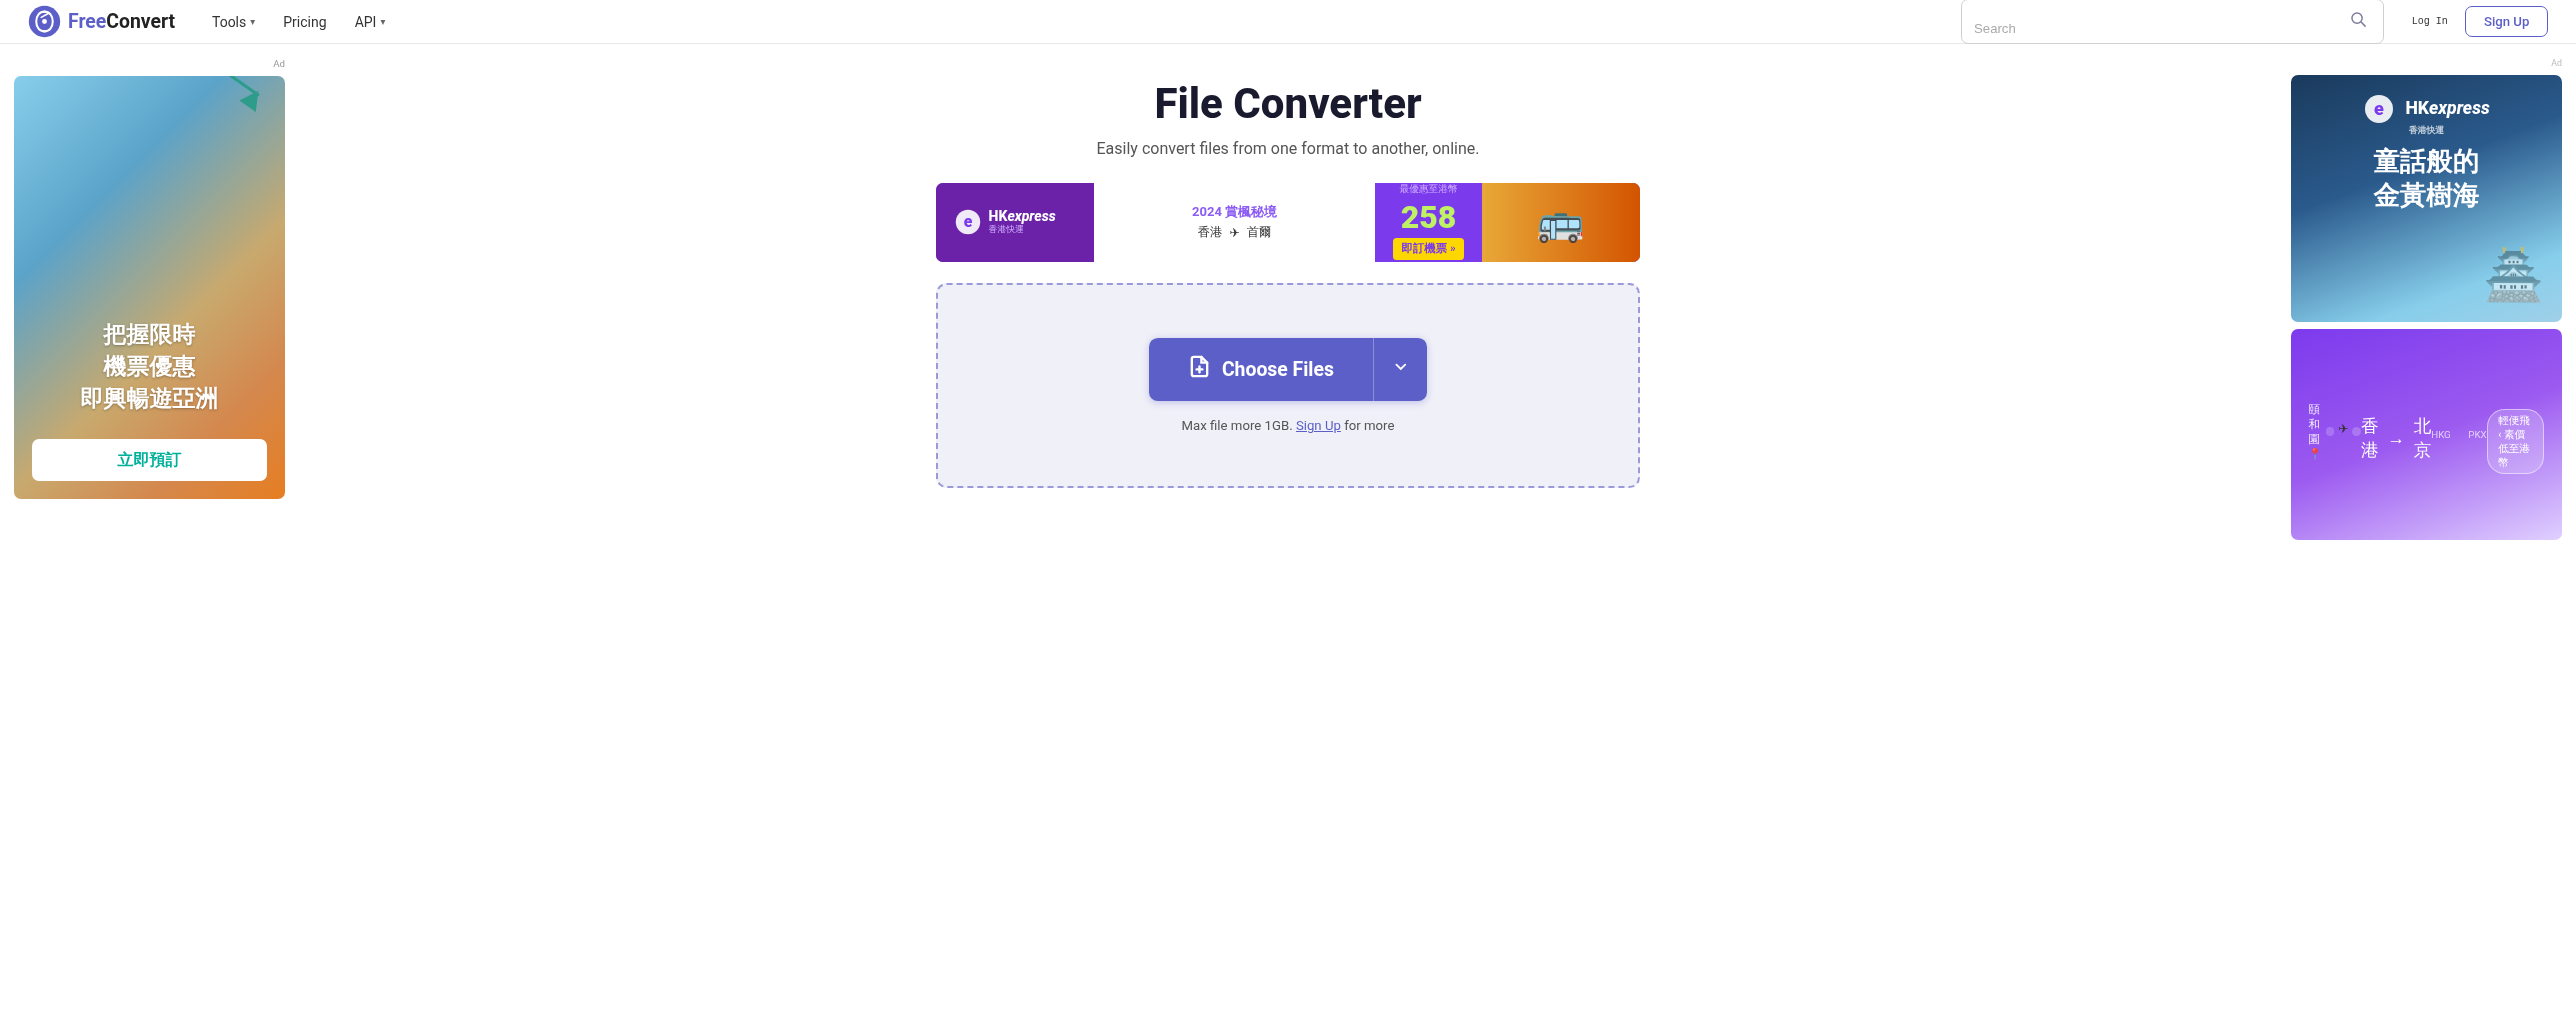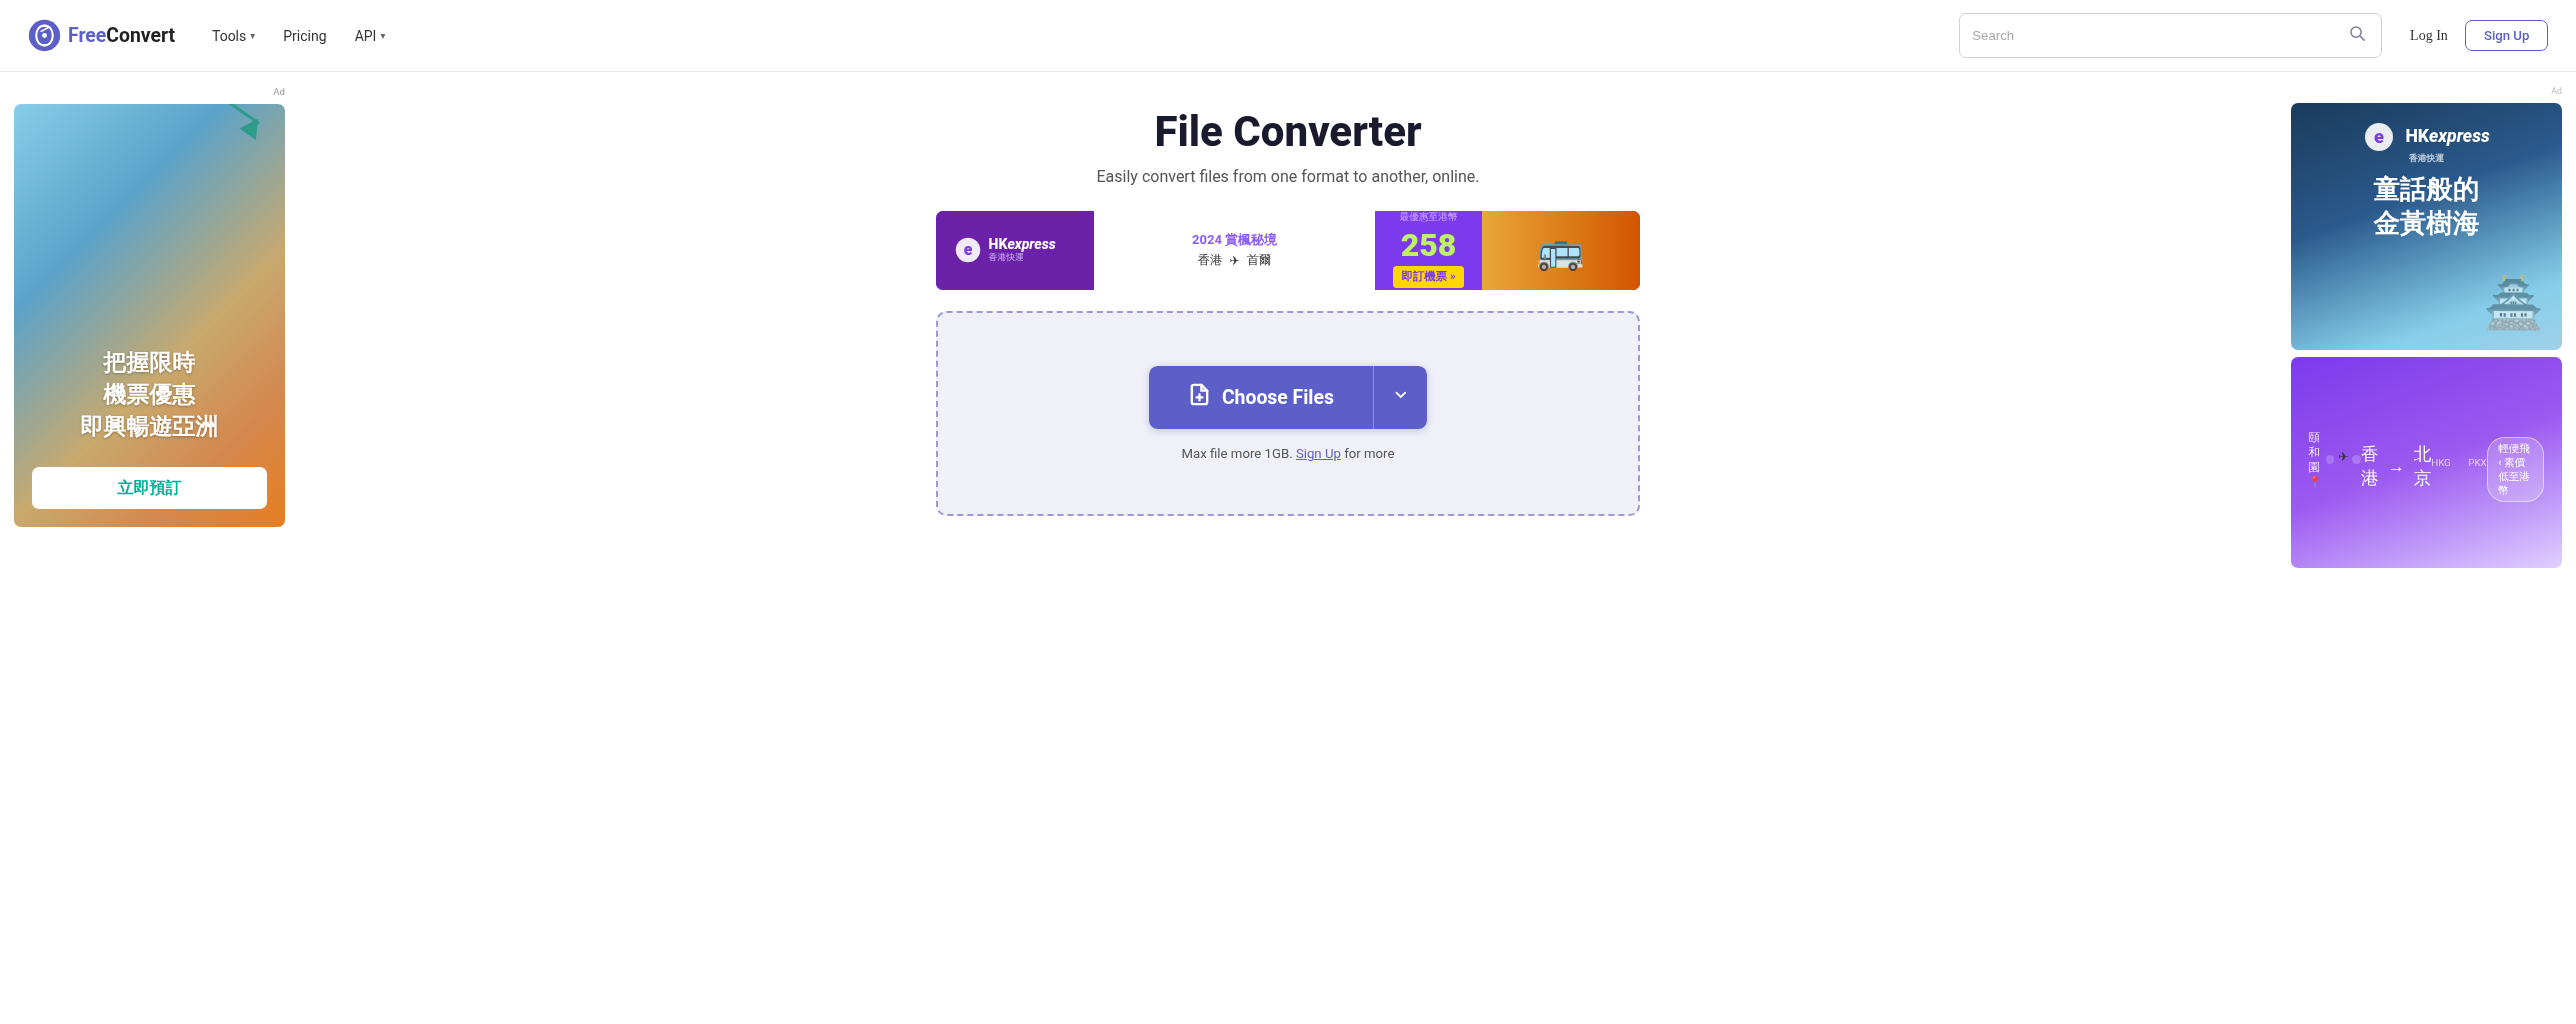--- a/index.html
+++ b/index.html
@@ -12,21 +12,21 @@
       background: #fff;
       color: #333;
       min-width: 1056px;
     }
 
     
     header {
       display: flex;
       align-items: center;
       padding: 0 28px;
-      height: 72px;
+      height: 44px;
       border-bottom: 0.9px solid #e8e8e8;
       background: #fff;
       gap: 10.6px;
     }
     .logo-area {
       display: flex;
       align-items: center;
       gap: 7px;
       text-decoration: none;
       margin-right: 14px;
@@ -65,21 +65,21 @@
     }
     .chevron-down {
       font-size: 9.7px;
       color: #666;
     }
     .search-area {
       flex: 1;
       max-width: 423px;
       margin-left: auto;
       display: flex;
-      align-items: center;
+      align-items: flex-end;
       border: 1.3px solid #d0d0d0;
       border-radius: 7px;
       padding: 7px 12.3px;
       gap: 7px;
     }
     .search-input {
       border: none;
       outline: none;
       font-size: 13.2px;
       color: #333;
@@ -97,26 +97,26 @@
       color: #7b7b9d;
       font-size: 17.6px;
     }
     .auth-area {
       display: flex;
       align-items: center;
       gap: 14px;
       margin-left: 14px;
     }
     .login-btn {
-      font-size: 14px;
+      font-size: 10px;
       color: #333;
       background: none;
       border: none;
       cursor: pointer;
-      font-family: Liberation Serif, serif;
+      font-family: Liberation Mono, monospace;
       padding: 7px 3.5px;
     }
     .signup-btn {
       font-size: 13.2px;
       color: #5b5fc7;
       background: none;
       border: 1.8px solid #5b5fc7;
       border-radius: 7px;
       cursor: pointer;
       font-family: inherit;

